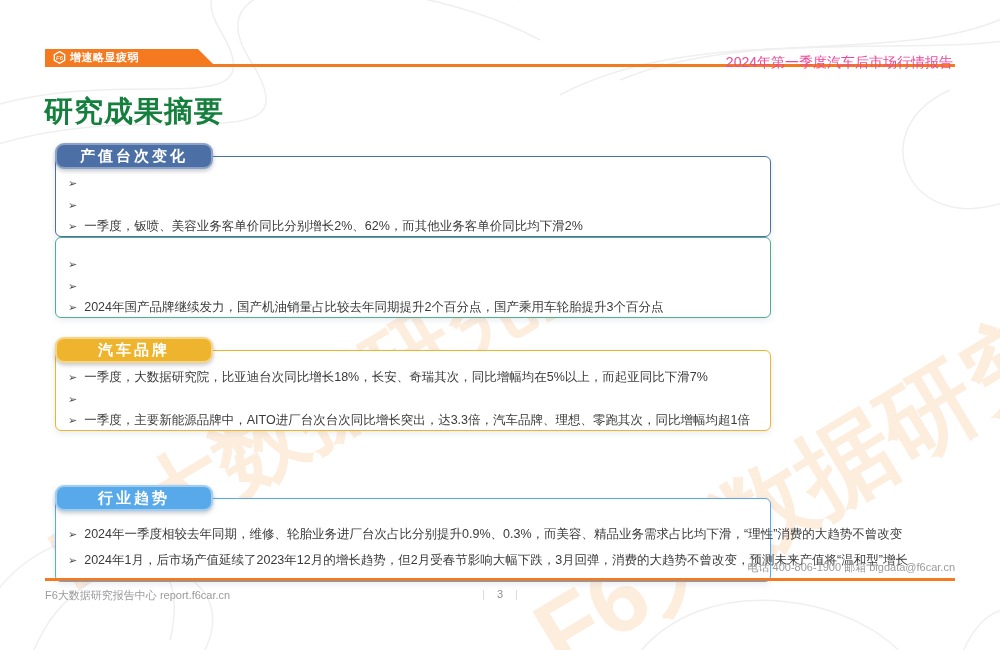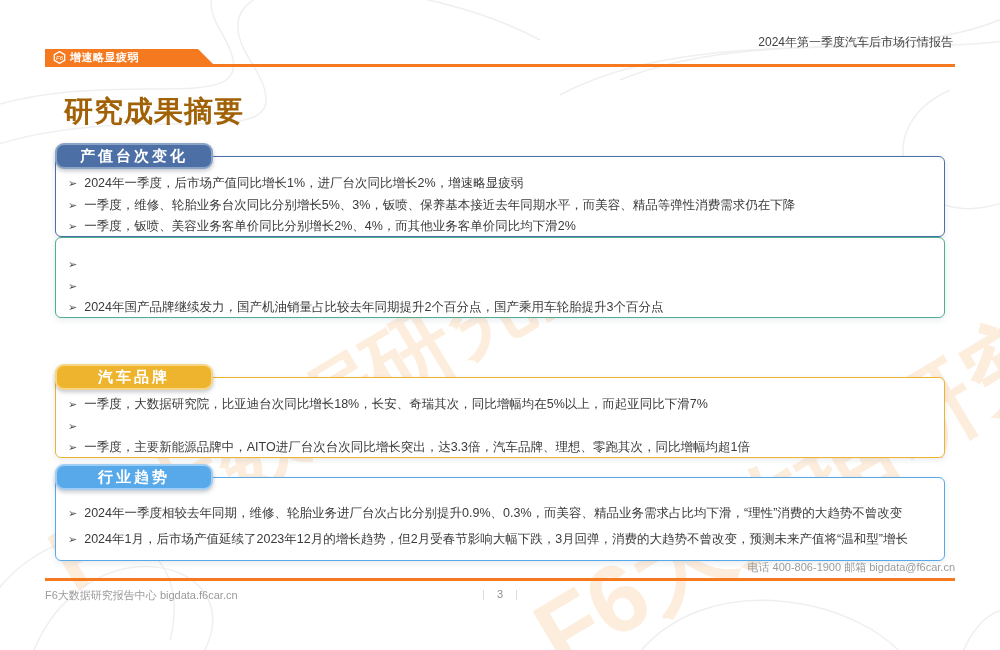--- a/index.html
+++ b/index.html
@@ -21,30 +21,30 @@
   .wm-b { left:545px; top:580px; font-size:96px; transform:rotate(-31deg); }
 
   
   .logo-badge {
     position:absolute; left:45px; top:49px; height:17px; width:170px; z-index:3;
     background:#F4791F; clip-path:polygon(0 0, 153px 0, 170px 100%, 0 100%);
     display:flex; align-items:center; gap:4px; padding-left:8px; color:#fff;
   }
   .logo-badge .logo-text { font-size:11px; font-weight:bold; letter-spacing:0.5px; }
   .header-rule { position:absolute; left:45px; right:45px; top:64px; height:3px; background:#F4791F; z-index:2; }
-  .header-report-title { position:absolute; right:47px; top:34px; font-size:12px; color:#404040; z-index:2; }
+  .header-report-title { position:absolute; right:47px; top:54px; font-size:14px; color:#ec4899; z-index:2; }
 
   .page-title {
     position:absolute; left:44px; top:92px; z-index:2;
-    font-size:29px; font-weight:bold; color:#a16207; letter-spacing:1px;margin-left:20px;
+    font-size:29px; font-weight:bold; color:#15803d; letter-spacing:1px;
   }
 
   
-  .section { position:absolute; left:55px; width:890px; }
-  .sec-1 { top:143px; } .sec-2 { top:250px; } .sec-3 { top:364px; } .sec-4 { top:464px;text-align:center; }
+  .section { position:absolute; left:55px; width:716px; }
+  .sec-1 { top:143px; } .sec-2 { top:250px; } .sec-3 { top:337px; } .sec-4 { top:485px;text-align:center; }
 
   .badge {
     position:relative; z-index:3; width:158px; height:26px; border-radius:9px;
     display:flex; align-items:center; justify-content:center;
     color:#fff; font-size:15px; font-weight:bold; letter-spacing:3px;
     box-shadow:0 2px 4px rgba(80,90,110,0.35);
   }
   .box {
     position:relative; z-index:2; margin-top:-13px; background:#fff;
     border-radius:6px; box-shadow:0 2px 6px rgba(120,140,160,0.18);
@@ -101,29 +101,27 @@
 <div class="header-rule"></div>
 <div class="header-report-title">2024年第一季度汽车后市场行情报告</div>
 
 <h1 class="page-title">研究成果摘要</h1>
 
 <div class="section sec-1 s-blue">
   <div class="badge">产值台次变化</div>
   <div class="box box-3">
     <div class="bullet">
         <span class="marker">➢</span>
-        <span>2024年一季度，后市场产值同比增长1%，进厂台次同比增长2%，增速略显疲弱</span>
       </div>
     <div class="bullet">
         <span class="marker">➢</span>
-        <span>一季度，维修、轮胎业务台次同比分别增长5%、3%，钣喷、保养基本接近去年同期水平，而美容、精品等弹性消费需求仍在下降</span>
       </div>
     <div class="bullet">
         <span class="marker">➢</span>
-        <span>一季度，钣喷、美容业务客单价同比分别增长2%、4%，而其他业务客单价同比均下滑2%</span>
+        <span>一季度，钣喷、美容业务客单价同比分别增长2%、62%，而其他业务客单价同比均下滑2%</span>
       </div>
   </div>
 </div>
 
 <div class="section sec-2 s-green">
   <div class="box box-3">
     <div class="bullet">
         <span class="marker">➢</span>
       </div>
     <div class="bullet">
@@ -161,15 +159,15 @@
         <span>2024年一季度相较去年同期，维修、轮胎业务进厂台次占比分别提升0.9%、0.3%，而美容、精品业务需求占比均下滑，“理性”消费的大趋势不曾改变</span>
       </div>
     <div class="bullet">
         <span class="marker">➢</span>
         <span>2024年1月，后市场产值延续了2023年12月的增长趋势，但2月受春节影响大幅下跌，3月回弹，消费的大趋势不曾改变，预测未来产值将“温和型”增长</span>
       </div>
   </div>
 </div>
 
 <div class="footer-rule"></div>
-<div class="footer-left">F6大数据研究报告中心 bigdata.f6car.cn</div>
+<div class="footer-left">F6大数据研究报告中心 report.f6car.cn</div>
 <div class="footer-center"><span class="pipe">|</span><span>3</span><span class="pipe">|</span></div>
 <div class="footer-right">电话 400-806-1900 邮箱 bigdata@f6car.cn</div>
 
 </body></html>

